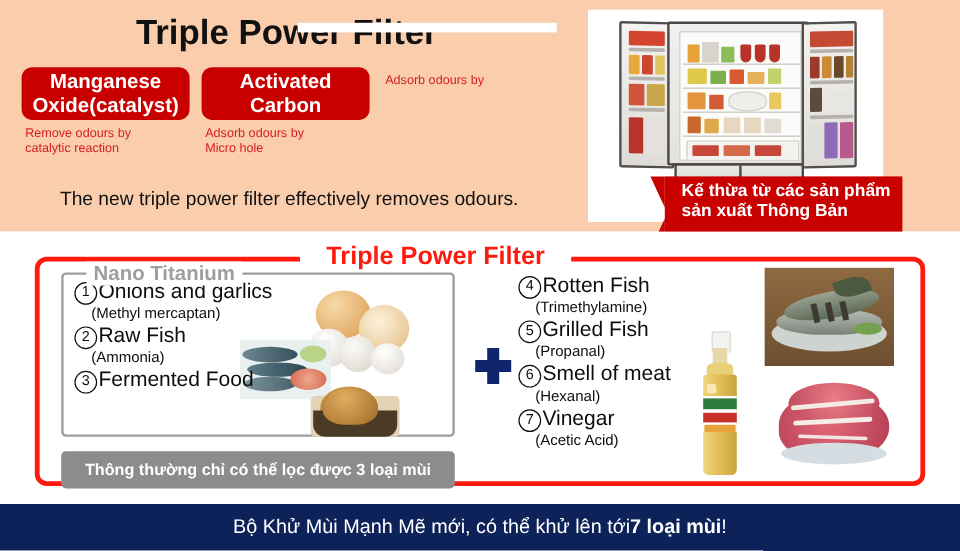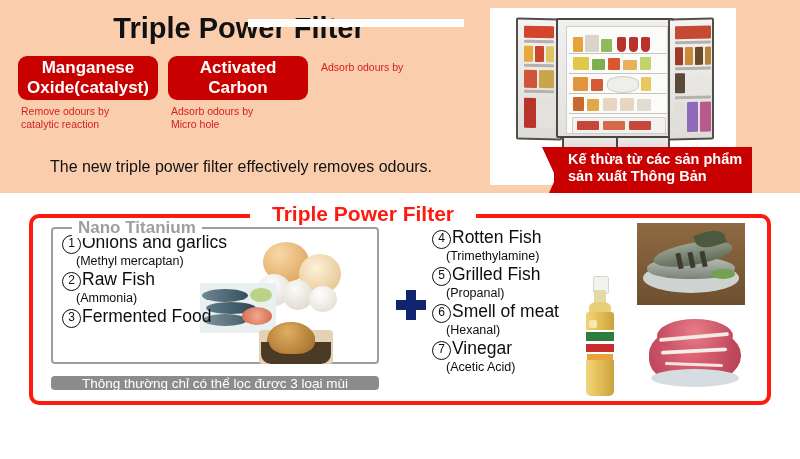--- a/index.html
+++ b/index.html
@@ -230,26 +230,26 @@
     background: #ffffff;
     color: #9e9e9e;
     font-size: 17px;
     font-weight: bold;
     padding: 0 6px;
     z-index: 3;
   }
   .gray-bar {
     position: absolute;
     left: 51px; top: 376px;
-    width: 328px; height: 14px;
+    width: 328px; height: 31px;
     background: #8c8c8c;
     border-radius: 4px;
     color: #ffffff;
     font-size: 13.5px;
-    font-weight: normal;
+    font-weight: bold;
     display: flex;
     align-items: center;
     justify-content: center;
   }
 
   .odour-list { position: absolute; z-index: 2; }
   .odour-list.left  { left: 62px;  top: 232px; }
   .odour-list.right { left: 432px; top: 227px; }
   .od-main {
     font-size: 17.5px;
@@ -551,14 +551,19 @@
     <div style="position:absolute; left:16px; top:14px; width:12px; height:14px; background:#e6d9a8;"></div>
     <div style="position:absolute; left:11px; top:26px; width:22px; height:12px; background:#e8cf78; border-radius:40% 40% 4px 4px;"></div>
     <div style="position:absolute; left:8px;  top:36px; width:28px; height:84px; background:linear-gradient(90deg,#f0d57e,#e6c25c 40%,#caa23e); border-radius:3px 3px 5px 5px;"></div>
     <div style="position:absolute; left:8px;  top:54px; width:28px; height:30px; background:#ffffff;"></div>
     <div style="position:absolute; left:8px;  top:56px; width:28px; height:9px; background:#2f7d3e;"></div>
     <div style="position:absolute; left:8px;  top:68px; width:28px; height:8px; background:#c8302c;"></div>
     <div style="position:absolute; left:9px;  top:78px; width:26px; height:6px; background:#e8a33a;"></div>
     <div style="position:absolute; left:11px; top:44px; width:8px;  height:8px; background:#f8e9b4; border-radius:2px;"></div>
   </div>
 
+  <div class="bottom-banner">
+    <span>Bộ Khử Mùi Mạnh Mẽ mới, có thể khử lên tới </span>
+      <span class="bb-strong">7 loại mùi</span>
+      <span> !</span>
+  </div>
 
 </div>
 
 </body></html>

